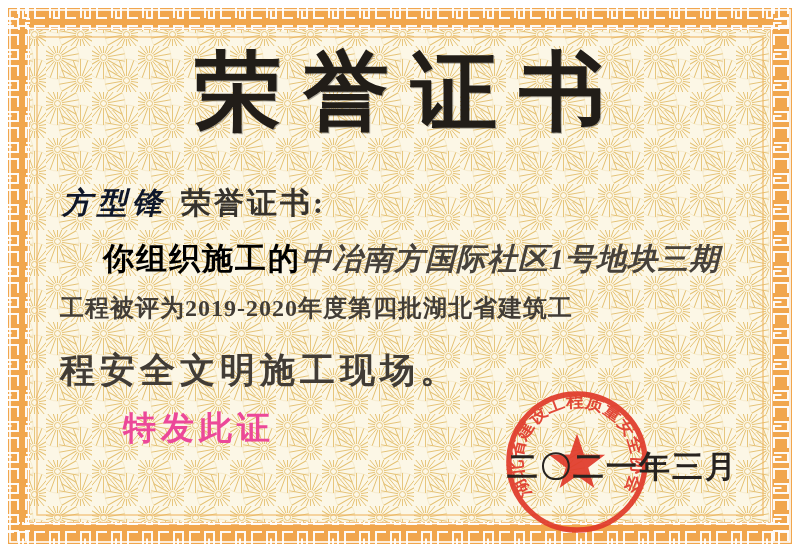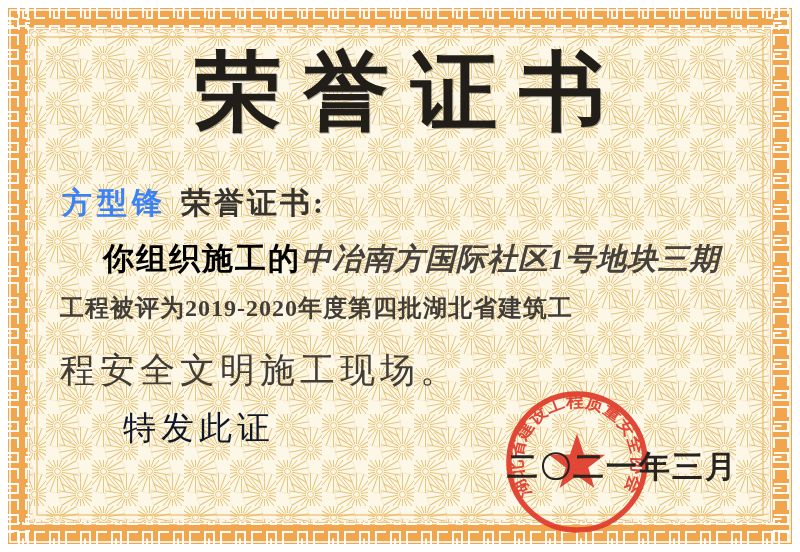--- a/index.html
+++ b/index.html
@@ -16,28 +16,28 @@
     margin: 0; z-index: 2;
     text-align: center;
     font-size: 86px; font-weight: 900;
     letter-spacing: 22px; text-indent: 22px;
     color: #211d18;
     line-height: 1.12;
     text-shadow: 1px 1px 0 rgba(33,29,24,0.35);
   }
   .text-line { position: absolute; z-index: 2; white-space: nowrap; color: #3e3933; }
   .line-recipient { top: 183px; left: 62px; font-size: 30px; font-weight: 700; }
-  .recipient-name { letter-spacing: 5px; color: #3b82f6; }
+  .recipient-name { letter-spacing: 5px; color: #0f172a; font-style: italic; }
   .recipient-role { margin-left: 14px; letter-spacing: 3px; color: #36322d; font-style: normal; }
   .line-body1 { top: 238px; left: 103px; font-size: 31px; font-weight: 700; }
   .body1-printed { letter-spacing: 2px; color: #000000; }
   .body1-written { font-size: 30px; letter-spacing: 1px; color: #46413b; font-style: italic; margin-top: 44px; }
   .line-body2 { top: 292px; left: 60px; font-size: 24px; font-weight: 700; letter-spacing: 1px; color: #413c36; }
-  .line-body3 { top: 347px; left: 60px; font-size: 35px; font-weight: 400; letter-spacing: 5px; color: #413c36; }
-  .line-closing { top: 406px; left: 123px; font-size: 33px; font-weight: 400; letter-spacing: 5px; color: #0f172a; }
+  .line-body3 { top: 347px; left: 60px; font-size: 35px; font-weight: 700; letter-spacing: 5px; color: #413c36; }
+  .line-closing { top: 406px; left: 123px; font-size: 33px; font-weight: 700; letter-spacing: 5px; color: #ec4899; }
   .cert-date {
     position: absolute; top: 446px; left: 487px; z-index: 3;
     font-size: 31px; font-weight: 600; letter-spacing: 2px;
     color: #272320; white-space: nowrap; margin-left: 20px;
   }
   .seal { position: absolute; left: 503px; top: 388px; width: 148px; height: 148px; z-index: 2; opacity: 0.92; }
 </style>
 </head>
 <body>
 

